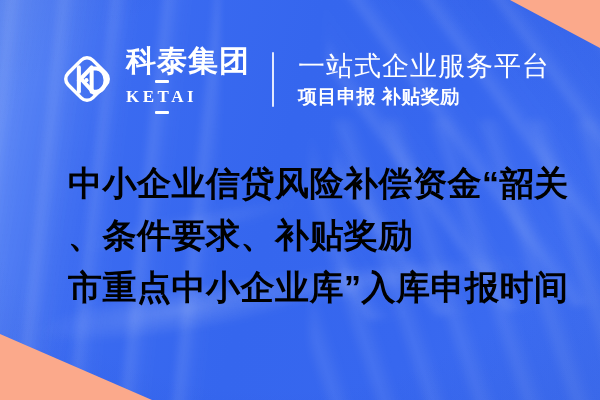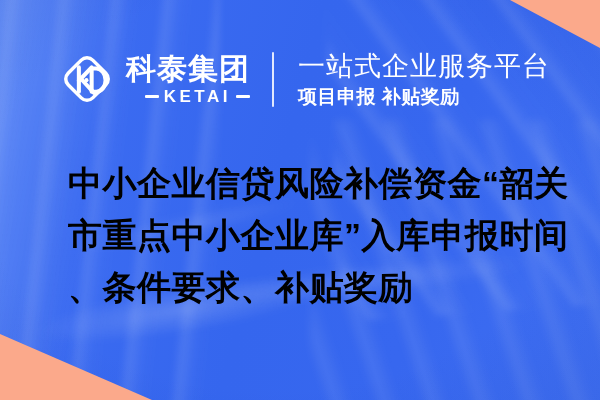--- a/index.html
+++ b/index.html
@@ -106,32 +106,32 @@
   .logo-block{
     display:flex; align-items:center; margin-left:58px;
   }
   .logo-mark{
     width:58px; height:58px;
     flex:0 0 58px;
     display:block;
   }
   .logo-words{
     margin-left:10px;
-    display:flex; flex-direction:column; align-items:flex-end;
+    display:flex; flex-direction:column; align-items:flex-start;font-family:Liberation Serif, serif;
   }
   .logo-cn{
     color:#ffffff;
     font-size:30px;
     font-weight:bold;
     letter-spacing:1px;
     line-height:32px;
     white-space:nowrap;
   }
   .logo-en-row{
-    display:flex; align-items:center; gap:5px; margin-top:3px;
+    display:flex; align-items:center; gap:5px; margin-top:3px;flex-direction:column;
   }
   .logo-dash{
     display:block; width:14px; height:3px; background:#fff; border-radius:1px;
   }
   .logo-en{
     color:#ffffff;
     font-size:17px;
     font-weight:bold;
     letter-spacing:3.5px;
     line-height:18px;
@@ -228,17 +228,17 @@
     <div class="divider"></div>
 
     <div class="tagline-block">
       <div class="tagline-main">一站式企业服务平台</div>
       <div class="tagline-sub">项目申报 补贴奖励</div>
     </div>
   </div>
 
   <div class="headline">
     <div class="headline-line">中小企业信贷风险补偿资金“韶关</div>
+    <div class="headline-line">、条件要求、补贴奖励</div>
     <div class="headline-line">市重点中小企业库”入库申报时间</div>
-    <div class="headline-line">、条件要求、补贴奖励</div>
   </div>
 
 </div>
 
 </body></html>

